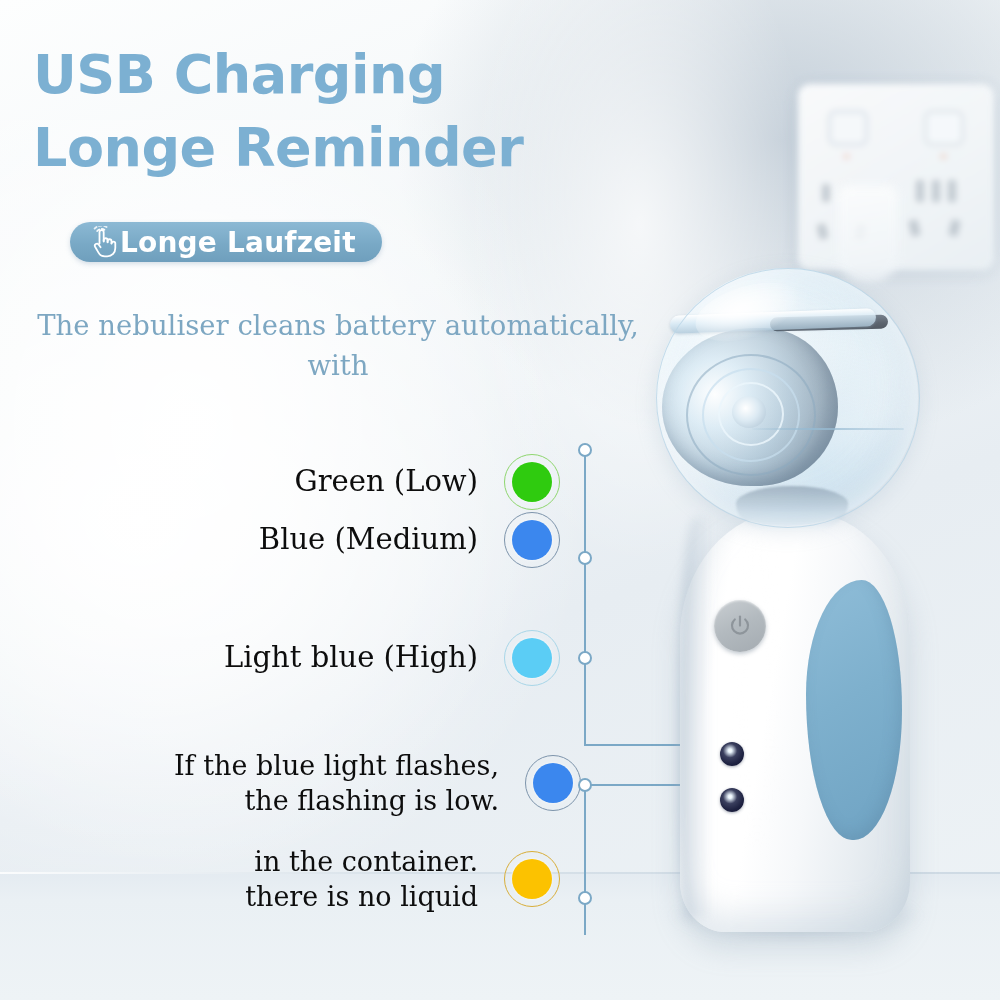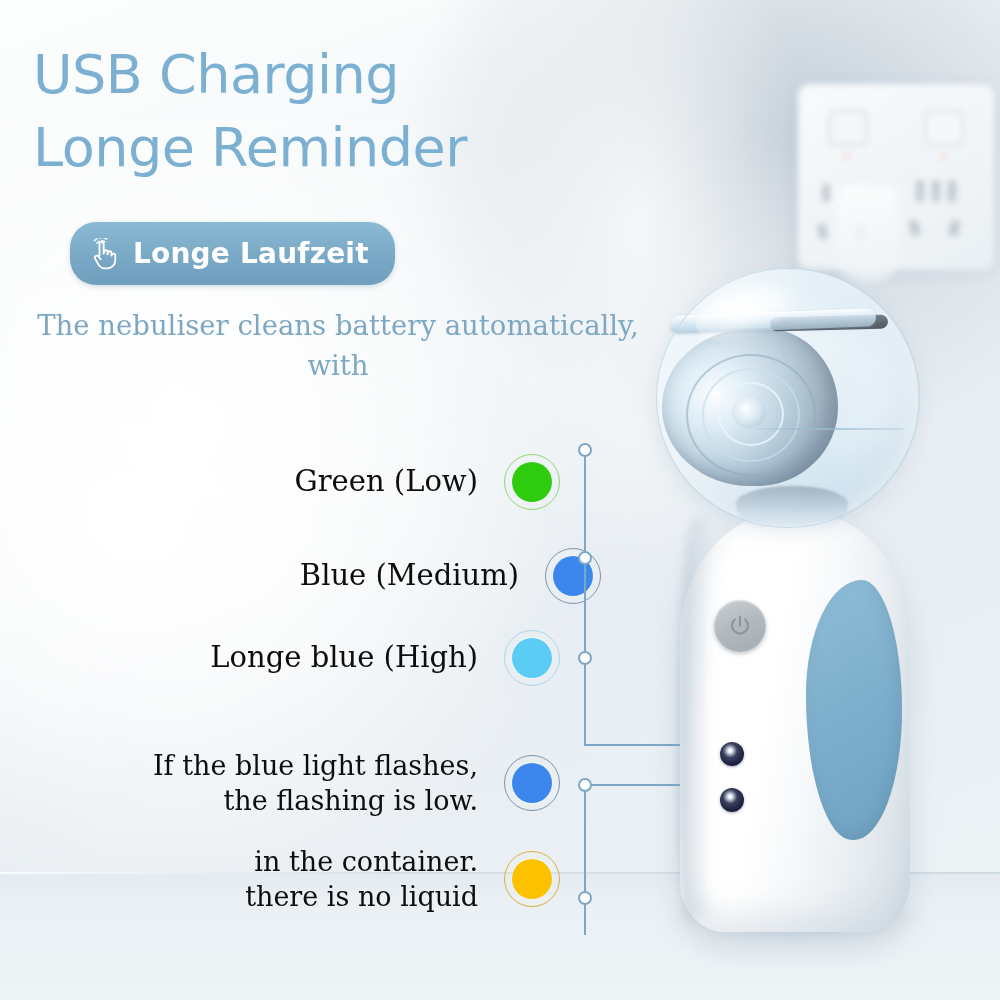--- a/index.html
+++ b/index.html
@@ -107,37 +107,37 @@
     filter: blur(4px);
     opacity: 0.85;
   }
 
   
   .title {
     position: absolute;
     left: 33px; top: 38px;
     width: 620px;
     font-family: "DejaVu Sans", sans-serif;
-    font-weight: normal;
+    font-weight: bold;
     font-size: 54px;
     line-height: 1.36;
     letter-spacing: -0.5px;
     color: #7cb0d2;
   }
   .title .line { display: block; }
 
   
   .badge {
     position: absolute;
     left: 70px; top: 222px;
-    height: 63px;
+    height: 40px;
     padding: 0 26px 0 18px;
     display: flex;
     align-items: center;
-    gap: 15px;
+    gap: 2px;
     border-radius: 26px;
     background: linear-gradient(180deg, #8cb9d4 0%, #79a9c6 55%, #6f9fbd 100%);
     box-shadow: 0 2px 5px rgba(120,150,175,0.30);
   }
   .badge-icon { width: 30px; height: 32px; display: block; flex: 0 0 auto; }
   .badge-text {
     font-family: "DejaVu Sans", sans-serif;
     font-weight: bold;
     font-size: 28px;
     color: #ffffff;
@@ -189,23 +189,23 @@
     border: 1.6px solid rgba(120,140,160,0.55);
   }
   .dot-core {
     width: 40px; height: 40px;
     border-radius: 50%;
     box-shadow: 0 0 3px rgba(255,255,255,0.8);
   }
 
   
   .row-1 { top: 454px; }
-  .row-2 { top: 548px; margin-left: 41px; }
+  .row-2 { top: 512px; }
   .row-3 { top: 630px; }
-  .row-4 { top: 748px; }
+  .row-4 { top: 748px; margin-left: 21px; }
   .row-5 { top: 844px; }
 
   .row-1 .legend-label, .row-2 .legend-label, .row-3 .legend-label { font-size: 29px; }
   .row-4 .legend-label, .row-5 .legend-label { font-size: 27px; }
 
   .row-4 .dot-wrap, .row-5 .dot-wrap { align-self: center; }
 
   
   .connectors {
     position: absolute;
@@ -448,21 +448,21 @@
         <span class="line nowrap">Blue  (Medium)</span>
       </div>
       <div class="dot-wrap">
         <span class="dot-ring" style="border-color:#7d94ab"></span>
         <span class="dot-core" style="background:#3b87ee"></span>
       </div>
     </div>
 
     <div class="legend-row row-3">
       <div class="legend-label">
-        <span class="line nowrap">Longe blue (High)</span>
+        <span class="line nowrap">Light blue (High)</span>
       </div>
       <div class="dot-wrap">
         <span class="dot-ring" style="border-color:#a8d6e8"></span>
         <span class="dot-core" style="background:#5bcdf5"></span>
       </div>
     </div>
 
     <div class="legend-row row-4">
       <div class="legend-label">
         <span class="line nowrap">If the blue light flashes,</span>

